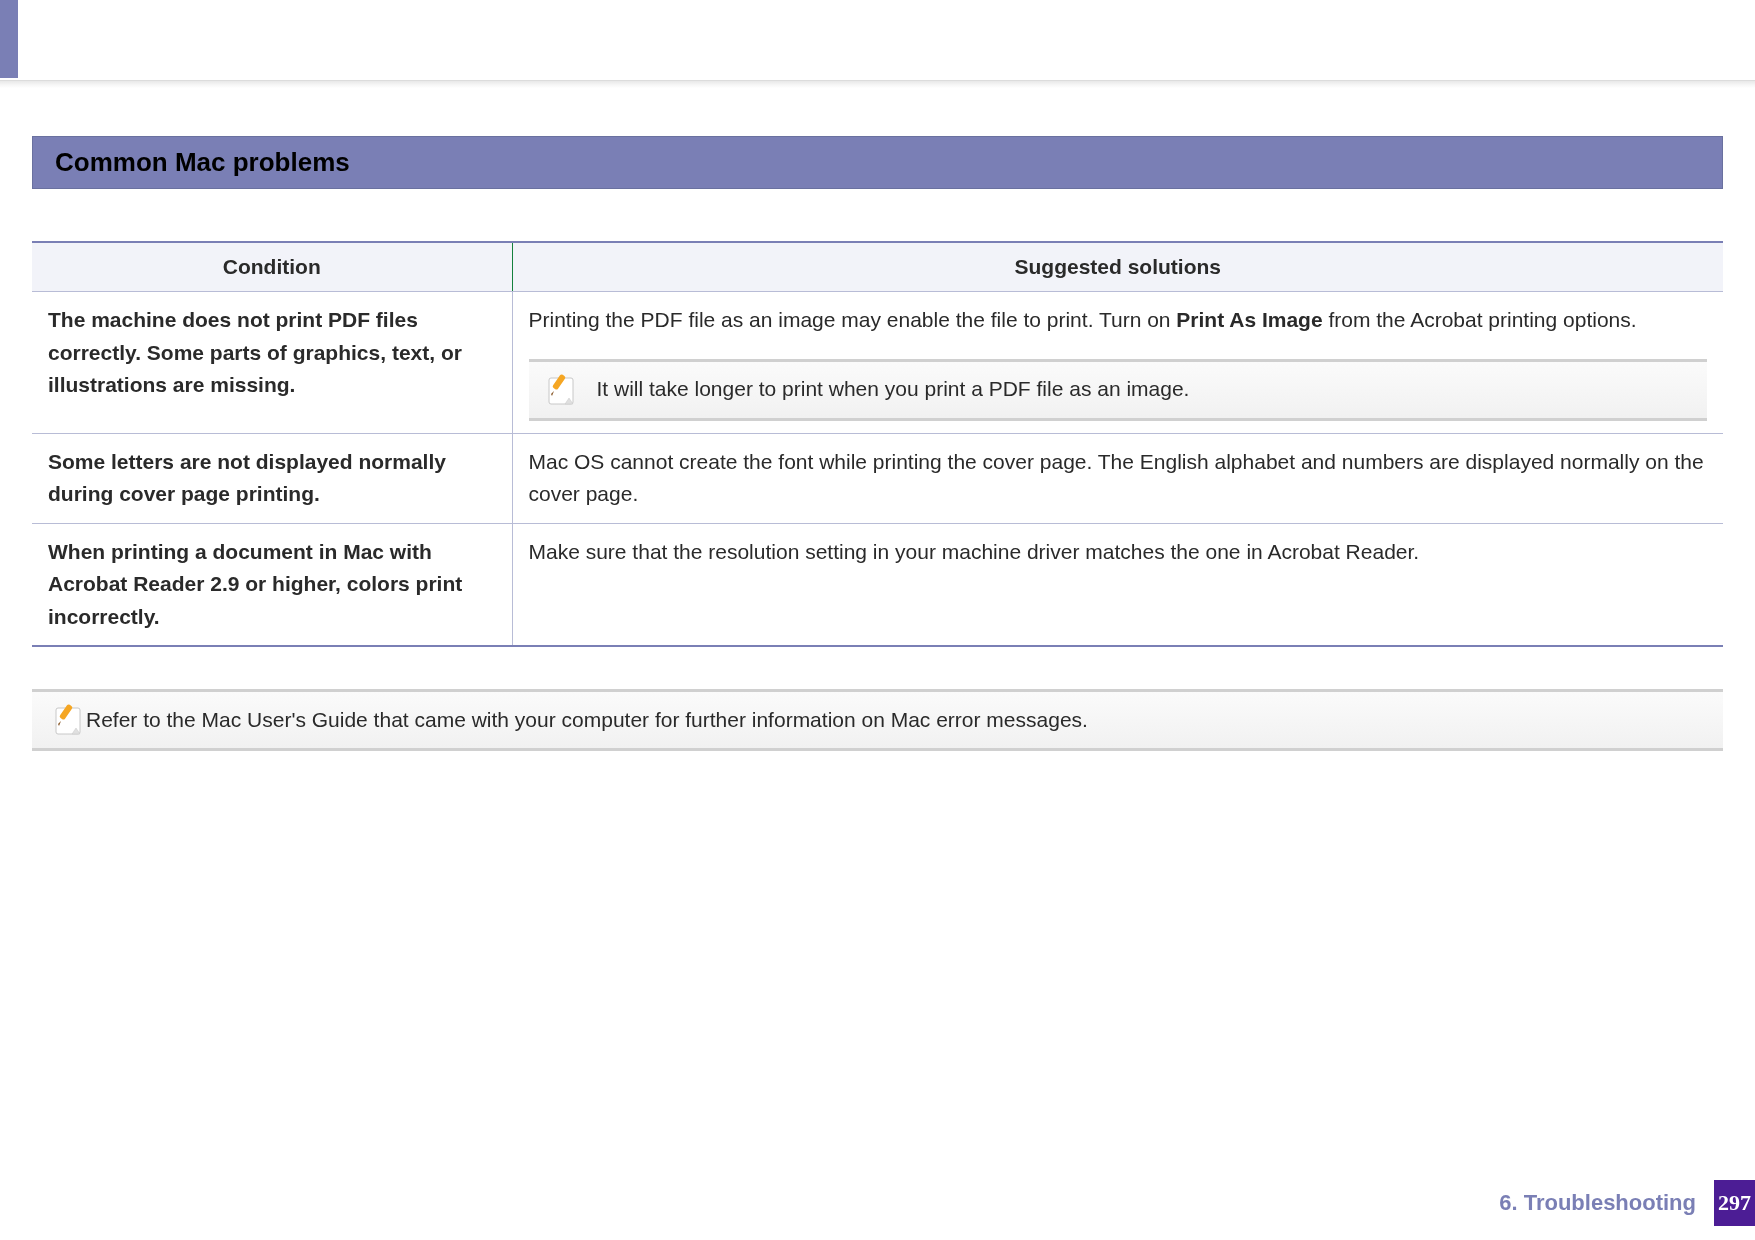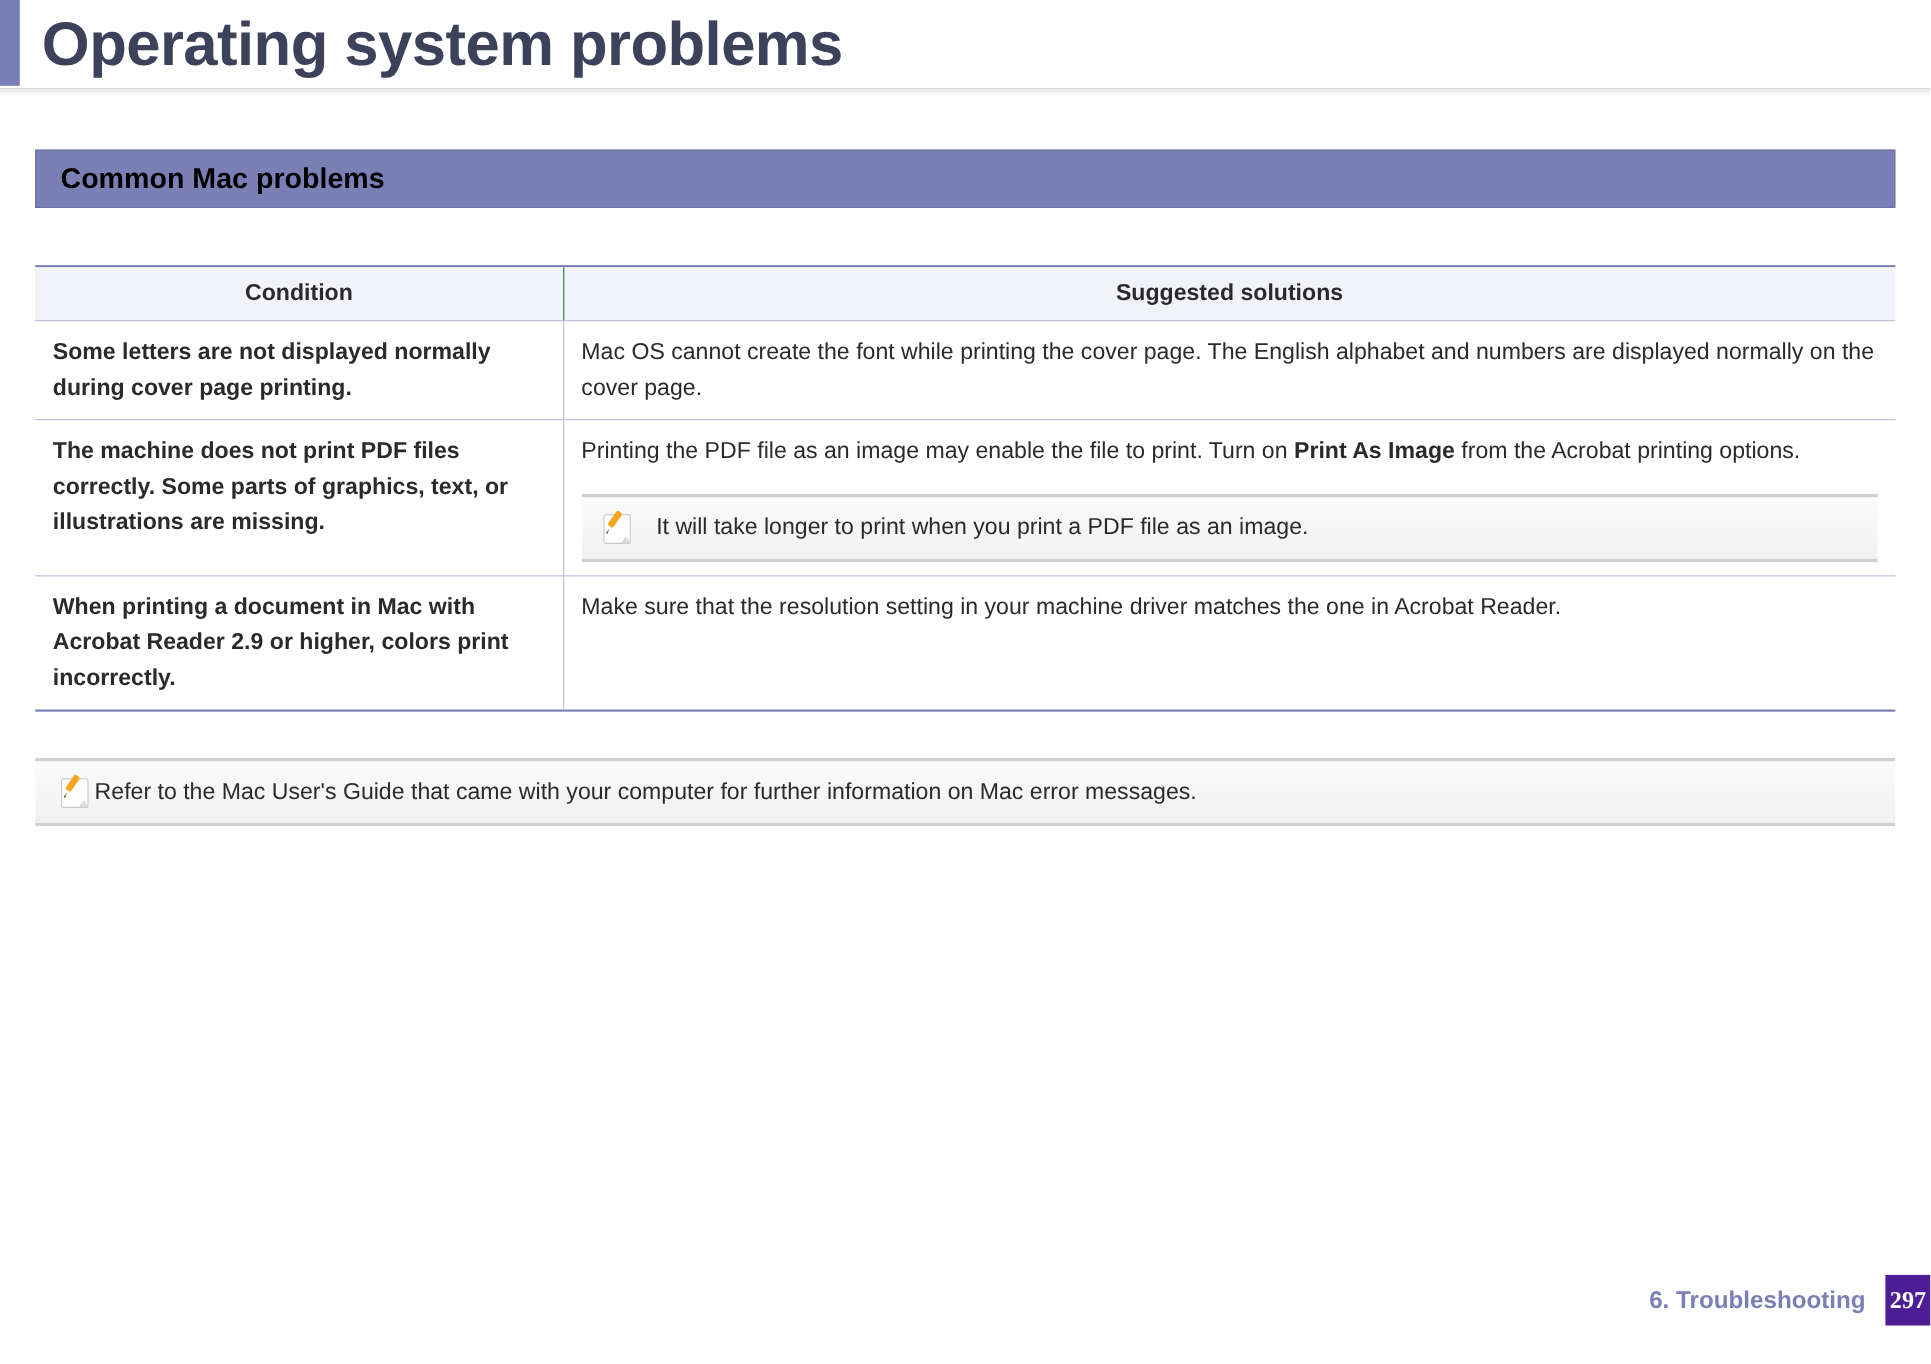--- a/index.html
+++ b/index.html
@@ -116,21 +116,21 @@
       width: 36px;
       height: 36px;
       flex-shrink: 0;
     }
     .note-text {
       font-size: 21px;
       color: #2a2a2a;
     }
     .footer {
       position: absolute;
-      bottom: 35px;
+      bottom: 14px;
       right: 0;
       display: flex;
       align-items: center;
     }
     .footer-section {
       color: #7a7fb5;
       font-weight: 700;
       font-size: 22px;
       margin-right: 18px;
     }
@@ -141,61 +141,60 @@
       font-size: 22px;
       padding: 10px 4px;
       font-family: Liberation Serif, serif;
     }
   </style>
 </head>
 <body>
 
 <div class="page-header">
   <div class="header-tab"></div>
-  <h1 class="page-title">Operating system problems</h1>
 </div>
 <div class="header-divider"></div>
 
 <div class="content">
 
   <div class="section-bar">Common Mac problems</div>
 
   <div class="table-wrap">
     <table>
       <thead>
         <tr>
           <th class="col-condition">Condition</th>
           <th>Suggested solutions</th>
         </tr>
       </thead>
       <tbody>
-        <tr>
-          <td class="condition">Some letters are not displayed normally during cover page printing.</td>
-          <td class="solution-text">Mac OS cannot create the font while printing the cover page. The English alphabet and numbers are displayed normally on the cover page.</td>
-        </tr>
         <tr>
           <td class="condition">The machine does not print PDF files correctly. Some parts of graphics, text, or illustrations are missing.</td>
           <td>
             <div class="solution-text">
               <span>Printing the PDF file as an image may enable the file to print. Turn on </span><b>Print As Image</b><span> from the Acrobat printing options.</span>
             </div>
             <div class="note-box-inline">
               <span class="note-icon">
                 <svg viewBox="0 0 36 36" width="36" height="36">
                   <rect x="6" y="6" width="24" height="26" rx="2" fill="#ffffff" stroke="#c8c8c8" stroke-width="1"></rect>
                   <path d="M 26 26 L 30 32 L 22 32 Z" fill="#e0e0e0" stroke="#c8c8c8" stroke-width="0.5"></path>
                   <rect x="13" y="2" width="6" height="16" rx="2" transform="rotate(35 16 10)" fill="#f5a623"></rect>
                   <polygon points="8,22 11,19 9,24" fill="#8a5a2a"></polygon>
                 </svg>
               </span>
               <span class="note-text">It will take longer to print when you print a PDF file as an image.</span>
             </div>
           </td>
         </tr>
         <tr>
+          <td class="condition">Some letters are not displayed normally during cover page printing.</td>
+          <td class="solution-text">Mac OS cannot create the font while printing the cover page. The English alphabet and numbers are displayed normally on the cover page.</td>
+        </tr>
+        <tr>
           <td class="condition">When printing a document in Mac with Acrobat Reader 2.9 or higher, colors print incorrectly.</td>
           <td class="solution-text">Make sure that the resolution setting in your machine driver matches the one in Acrobat Reader.</td>
         </tr>
       </tbody>
     </table>
   </div>
 
   <div class="note-box-page">
     <span class="note-icon">
       <svg viewBox="0 0 36 36" width="36" height="36">

